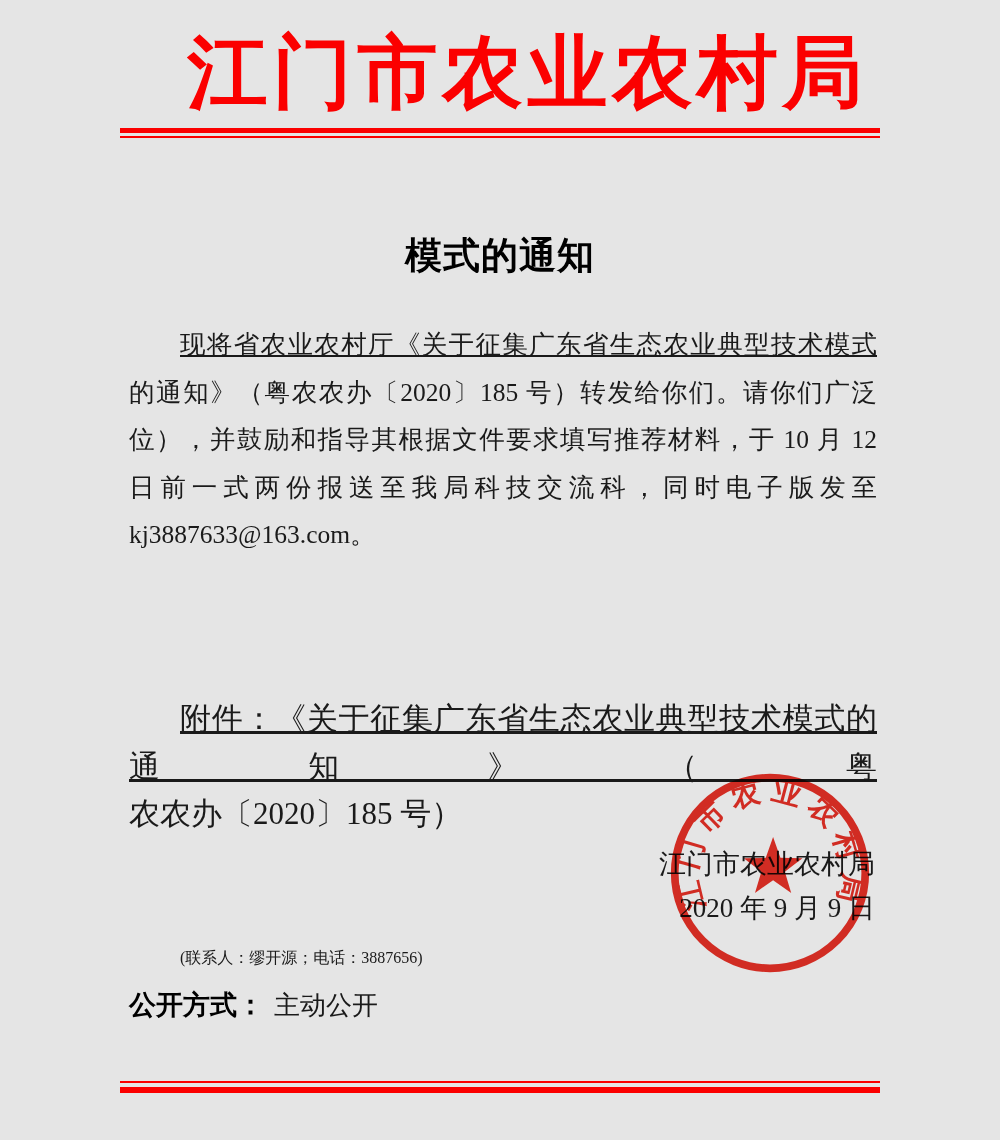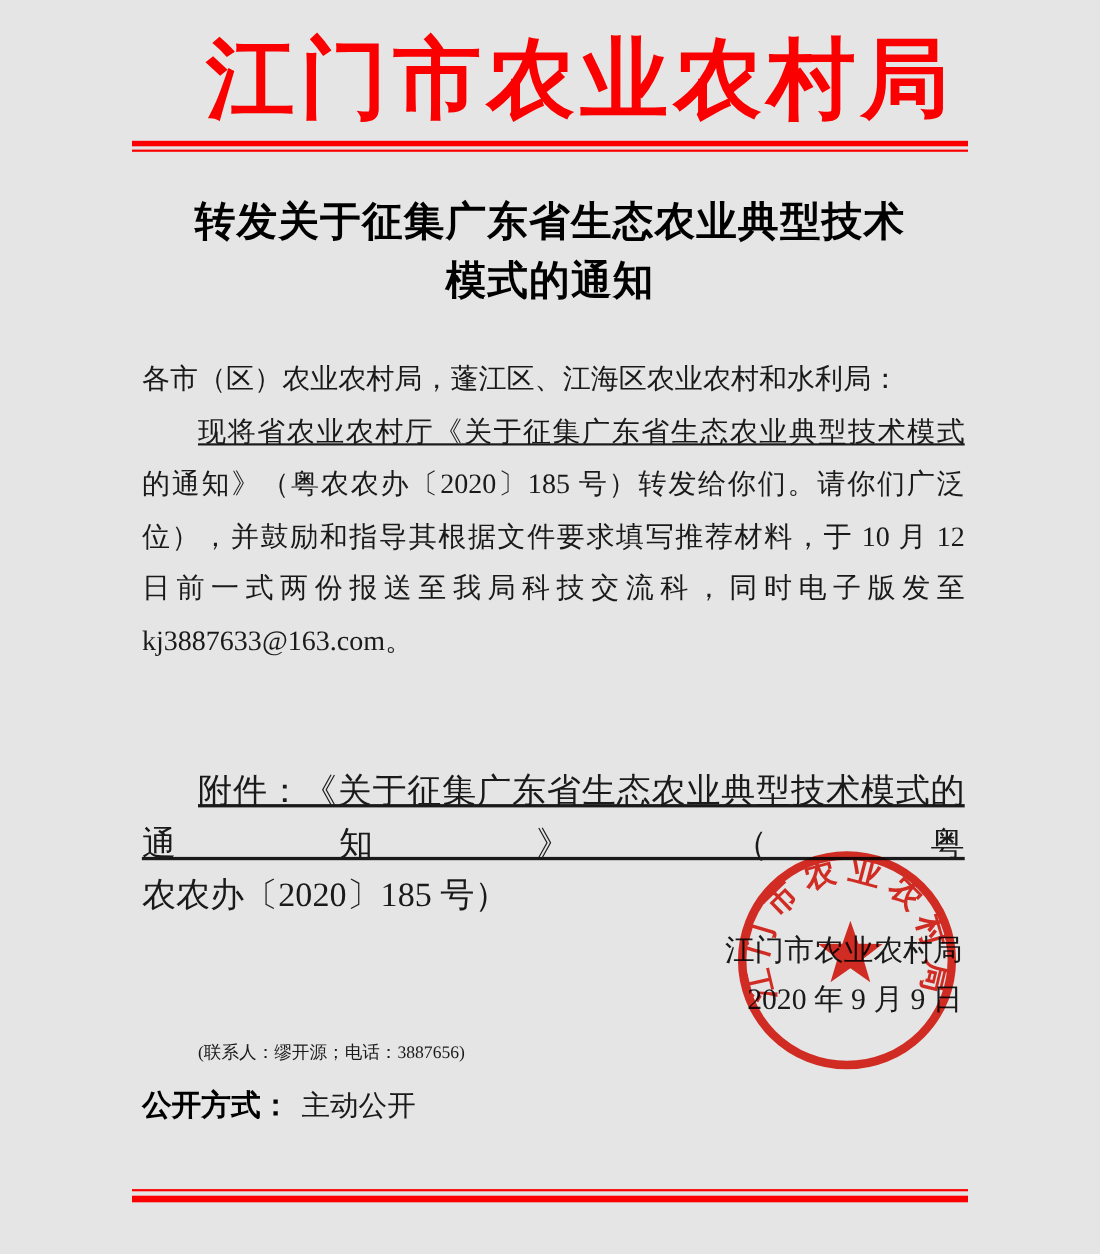--- a/index.html
+++ b/index.html
@@ -106,26 +106,25 @@
 <body>
 
 <div class="page">
 
   <div class="letterhead-title">江门市农业农村局</div>
 
   <div class="rule rule-thick-top"></div>
   <div class="rule rule-thin-top"></div>
 
   <h1 class="doc-title">
-    <span>转发关于征集广东省生态农业典型技术</span><br>
+    <br>
     <span>模式的通知</span>
   </h1>
 
   <div class="body-block">
-    <div class="line">各市（区）农业农村局，蓬江区、江海区农业农村和水利局：</div>
     <div class="line jline indent">现将省农业农村厅《关于征集广东省生态农业典型技术模式</div>
     <div class="line jline">的通知》（粤农农办〔2020〕185 号）转发给你们。请你们广泛</div>
     <div class="line jline">位），并鼓励和指导其根据文件要求填写推荐材料，于 10 月 12</div>
     <div class="line jline">日前一式两份报送至我局科技交流科，同时电子版发至</div>
     <div class="line">kj3887633@163.com。</div>
   </div>
 
   <div class="attach-block">
     <div class="line jline indent">附件：《关于征集广东省生态农业典型技术模式的通知》（粤</div>
     <div class="line">农农办〔2020〕185 号）</div>

